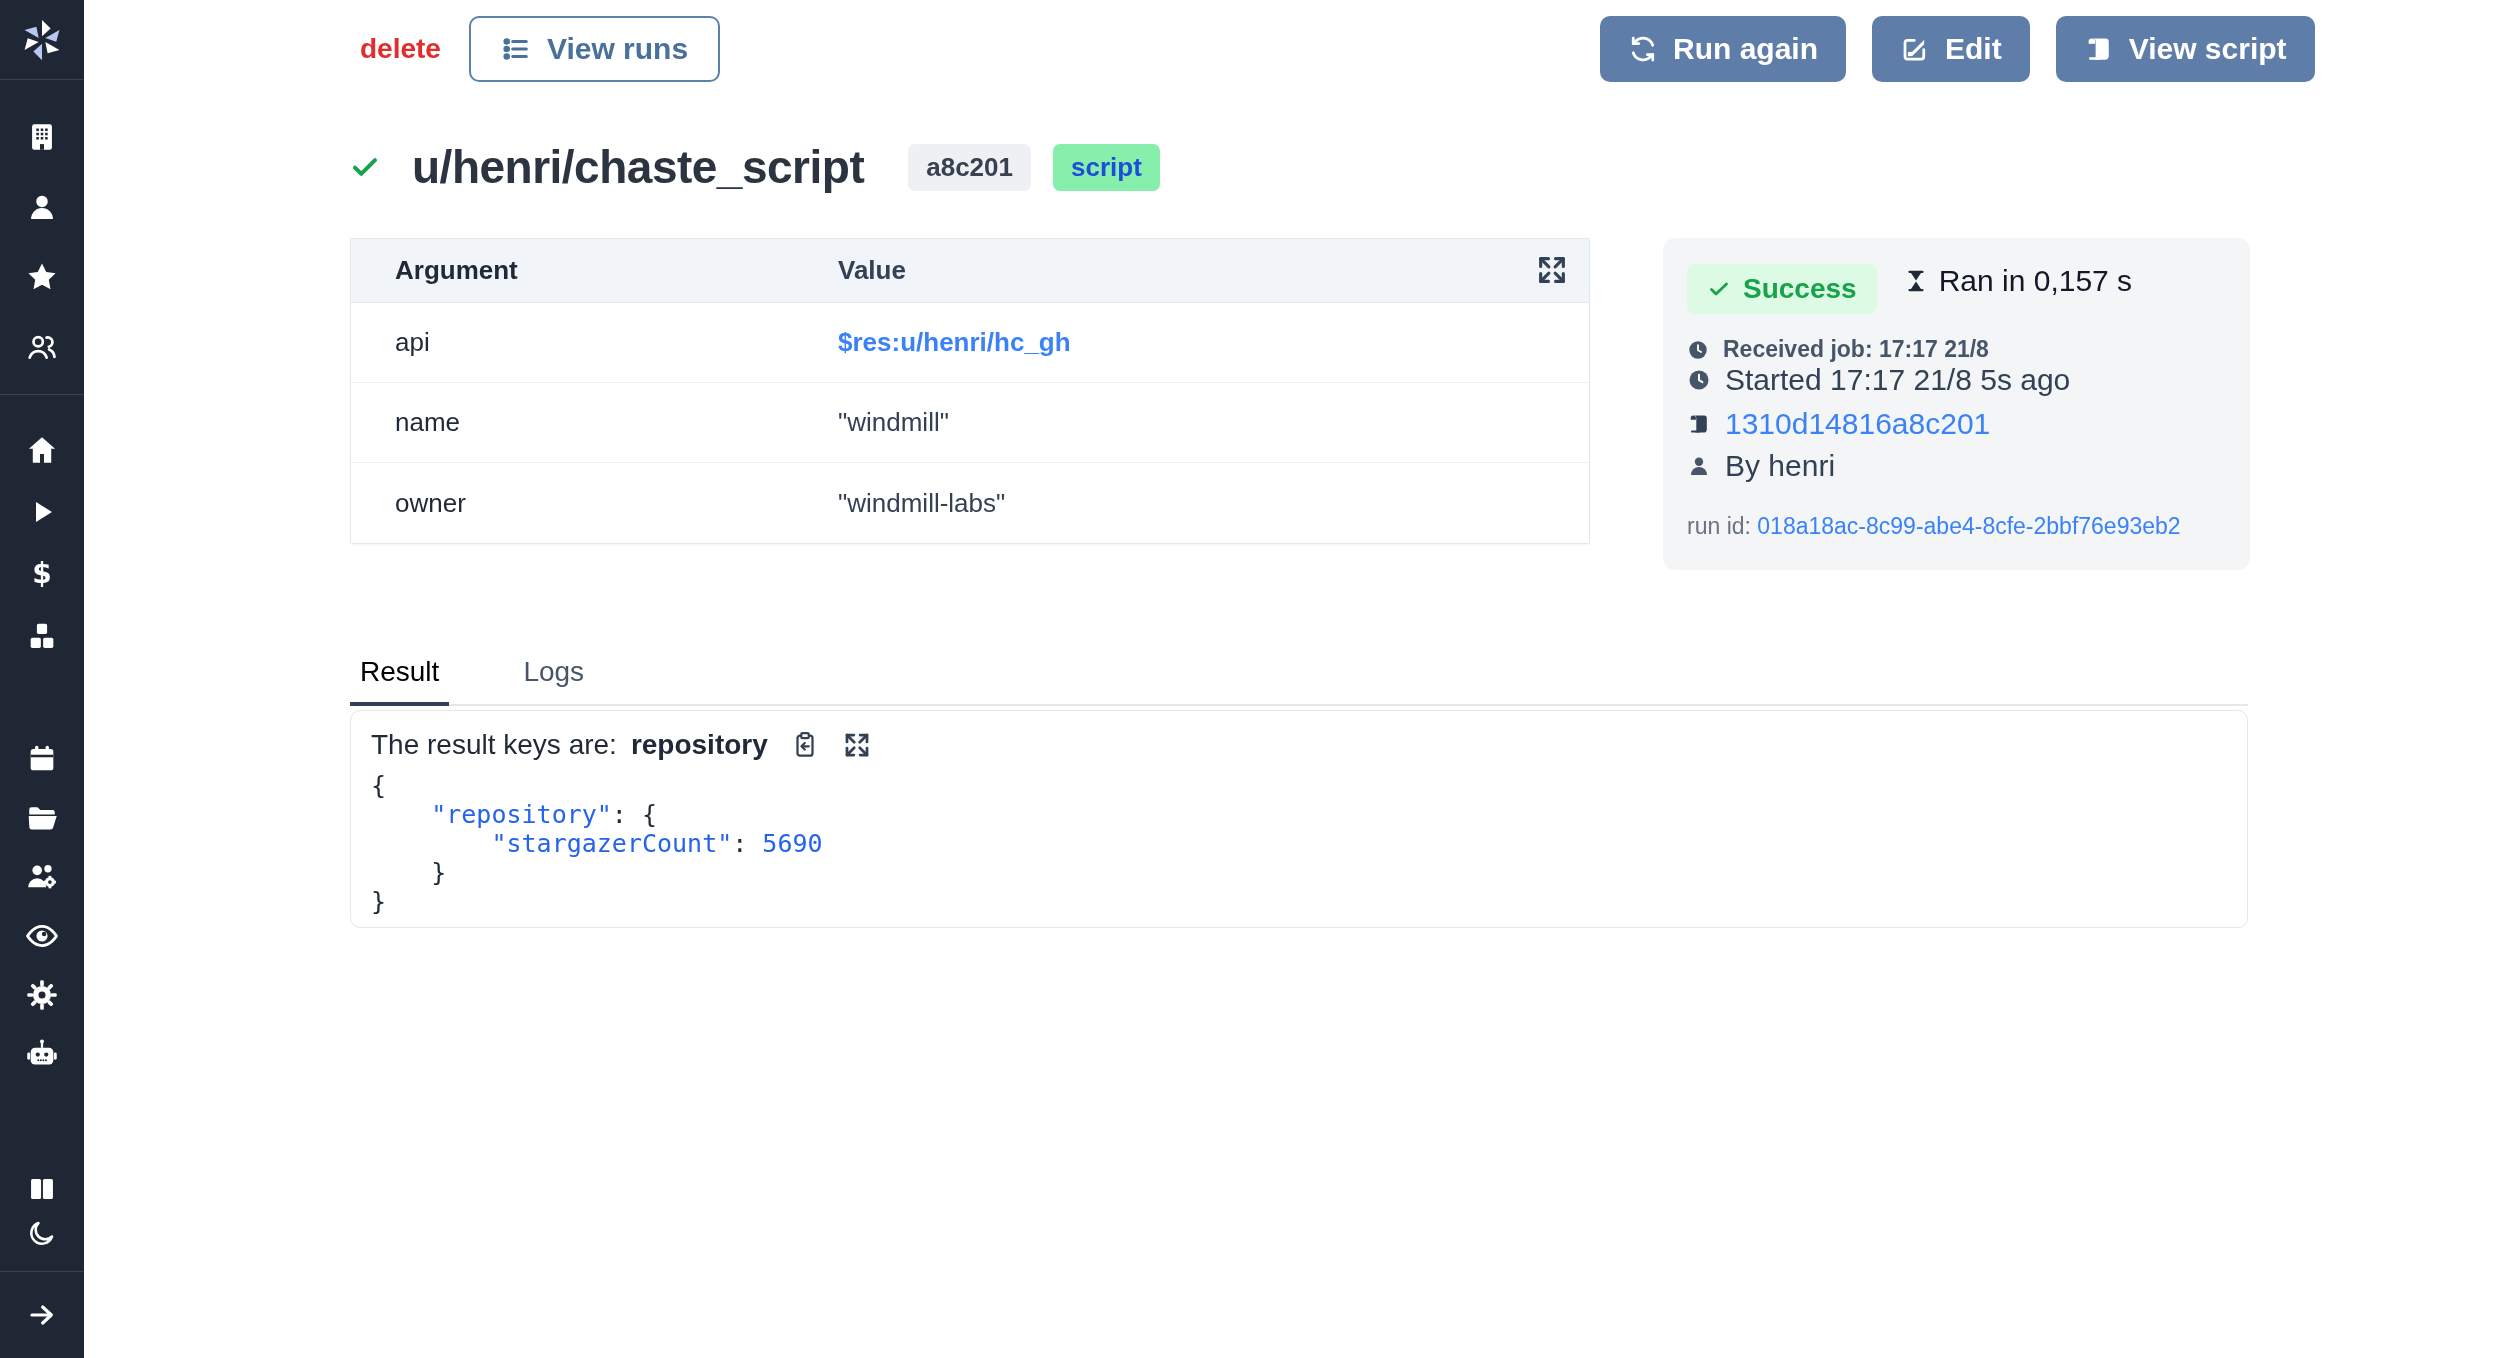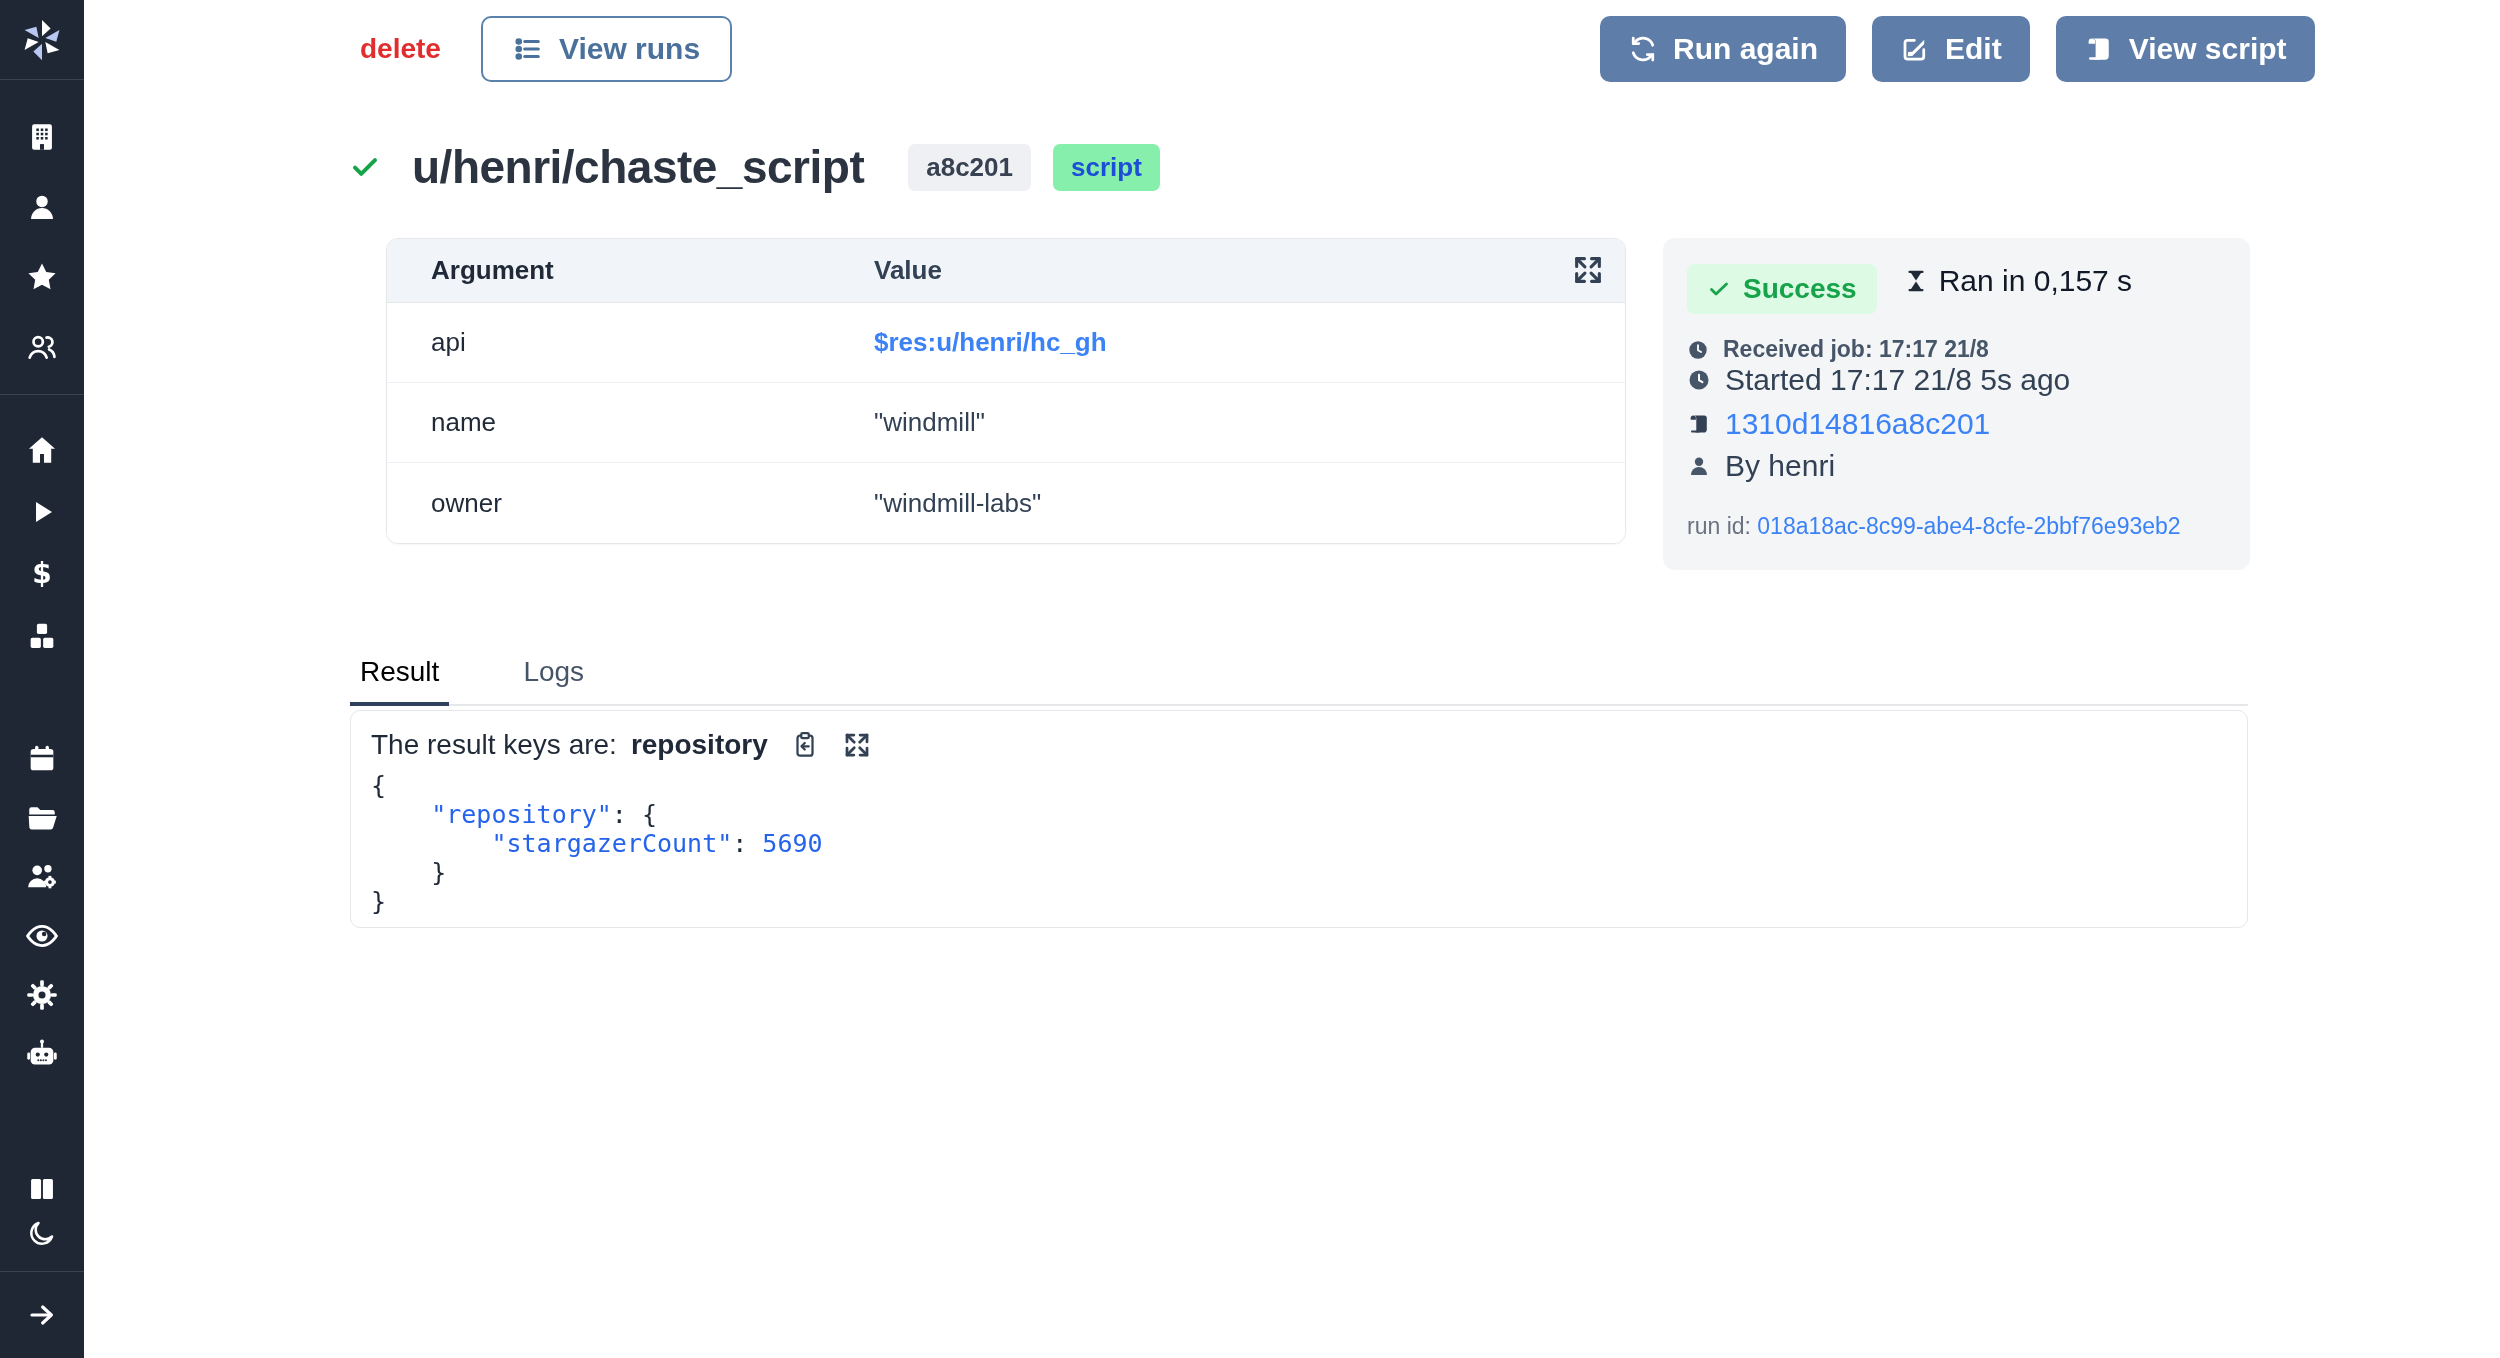--- a/index.html
+++ b/index.html
@@ -34,21 +34,21 @@
   }
   .logo-box{width:100%;height:80px;display:flex;align-items:center;justify-content:center;
     border-bottom:1px solid var(--sidebar-divider);}
   .nav-item{width:100%;height:70px;display:flex;align-items:center;justify-content:center;cursor:pointer;}
   .nav-item.h62{height:62px;}
   .nav-item.h59{height:59px;}
   .nav-item.h44{height:44px;}
   .side-divider{width:100%;height:0;border-top:1px solid var(--sidebar-divider);}
   .sb-spacer{flex:0 0 auto;}
   
-  .header-left{position:absolute;left:360px;top:16px;height:66px;display:flex;align-items:center;gap:40px;}
+  .header-left{position:absolute;left:360px;top:16px;height:66px;display:flex;align-items:center;gap:28px;}
   .delete-link{color:var(--red);font-size:28px;font-weight:700;cursor:pointer;}
   .btn-outline{
     display:flex;align-items:center;gap:16px;height:66px;padding:0 30px;
     background:#fff;border:2px solid #5b82ab;border-radius:10px;
     color:var(--outline-blue);font-size:30px;font-weight:700;cursor:pointer;justify-content:flex-end;
   }
   .header-right{position:absolute;left:1600px;top:16px;display:flex;gap:26px;}
   .btn-solid{
     display:flex;align-items:center;gap:15px;height:66px;padding:0 28px;
     background:var(--btn-blue);border:none;border-radius:10px;
@@ -58,23 +58,22 @@
   .title-row{position:absolute;left:350px;top:140px;display:flex;align-items:center;}
   .title-check{margin-right:32px;display:flex;}
   .page-title{font-size:46px;font-weight:800;color:var(--title);letter-spacing:-0.5px;}
   .badges{display:flex;gap:22px;margin-left:44px;align-items:center;}
   .badge{font-size:26px;border-radius:7px;padding:8px 18px;}
   .badge-hash{background:#eef0f3;color:#374151;font-weight:600;}
   .badge-type{background:#86efac;color:#1d4ed8;font-weight:700;}
   
   .args-table{
     position:absolute;left:350px;top:238px;width:1240px;
-    border:1px solid var(--border);border-radius:12px;overflow:hidden;
+    border:1px solid var(--border);border-radius:1px;overflow:hidden;
     box-shadow:0 1px 2px rgba(0,0,0,0.04);
-    margin-left:36px;
   }
   .t-head{display:flex;align-items:center;height:64px;background:var(--thead-bg);
     border-bottom:1px solid var(--border);font-size:26px;font-weight:700;color:var(--dark);position:relative;}
   .t-row{display:flex;align-items:center;height:80px;background:#fff;border-bottom:1px solid #eef0f3;font-size:26px;}
   .t-row:last-child{border-bottom:none;}
   .col-arg{width:487px;padding-left:44px;color:var(--dark);}
   .col-val{flex:1;color:var(--mid);}
   .res-link{color:var(--link);font-weight:600;cursor:pointer;}
   .t-expand{position:absolute;right:20px;top:14px;cursor:pointer;display:flex;}
   

